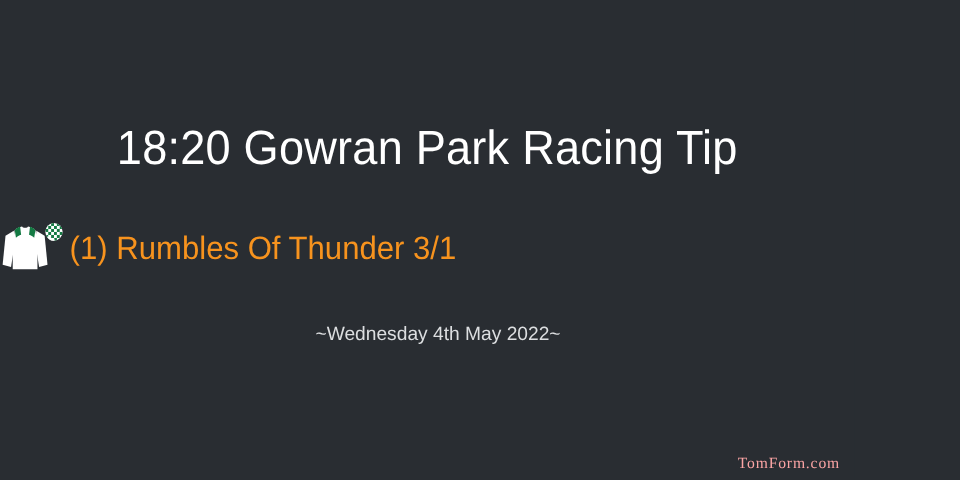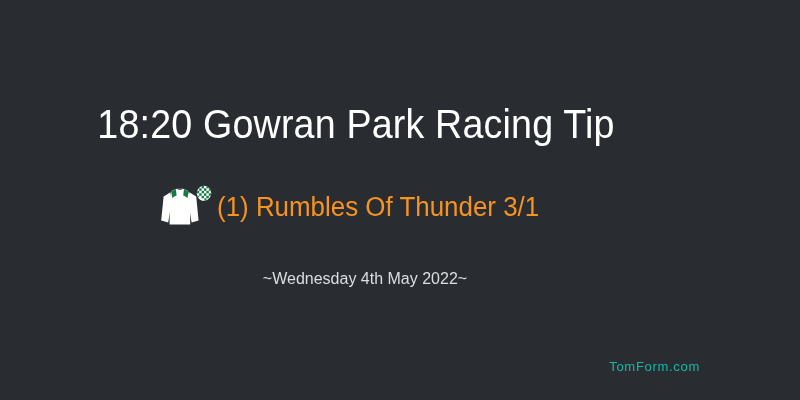--- a/index.html
+++ b/index.html
@@ -40,21 +40,20 @@
 
   
   .tip-row {
     position: absolute;
     left: 0;
     right: 0;
     top: 183px;
     height: 48px;
     display: flex;
     align-items: center;
-    justify-content: center;
   }
   .silks {
     width: 54px;
     height: 46px;
     flex: 0 0 auto;
     display: block;
     margin-right: 4px;
   }
   .tip-text {
     color: #f7931e;
@@ -80,23 +79,23 @@
     font-weight: 400;
     line-height: 22px;
     white-space: nowrap;
     padding-left: 18px;
   }
 
   
   .footer {
     position: absolute;
     right: 12px;
-    bottom: 25px;
-    color: #14b8a6;
-    font-family: Liberation Sans, sans-serif;
+    bottom: 6px;
+    color: #fca5a5;
+    font-family: Liberation Serif, serif;
     font-size: 13px;
     letter-spacing: 0.7px;
     line-height: 16px;
     white-space: nowrap;
   }
 </style>
 </head>
 <body>
 
 <div class="card">

